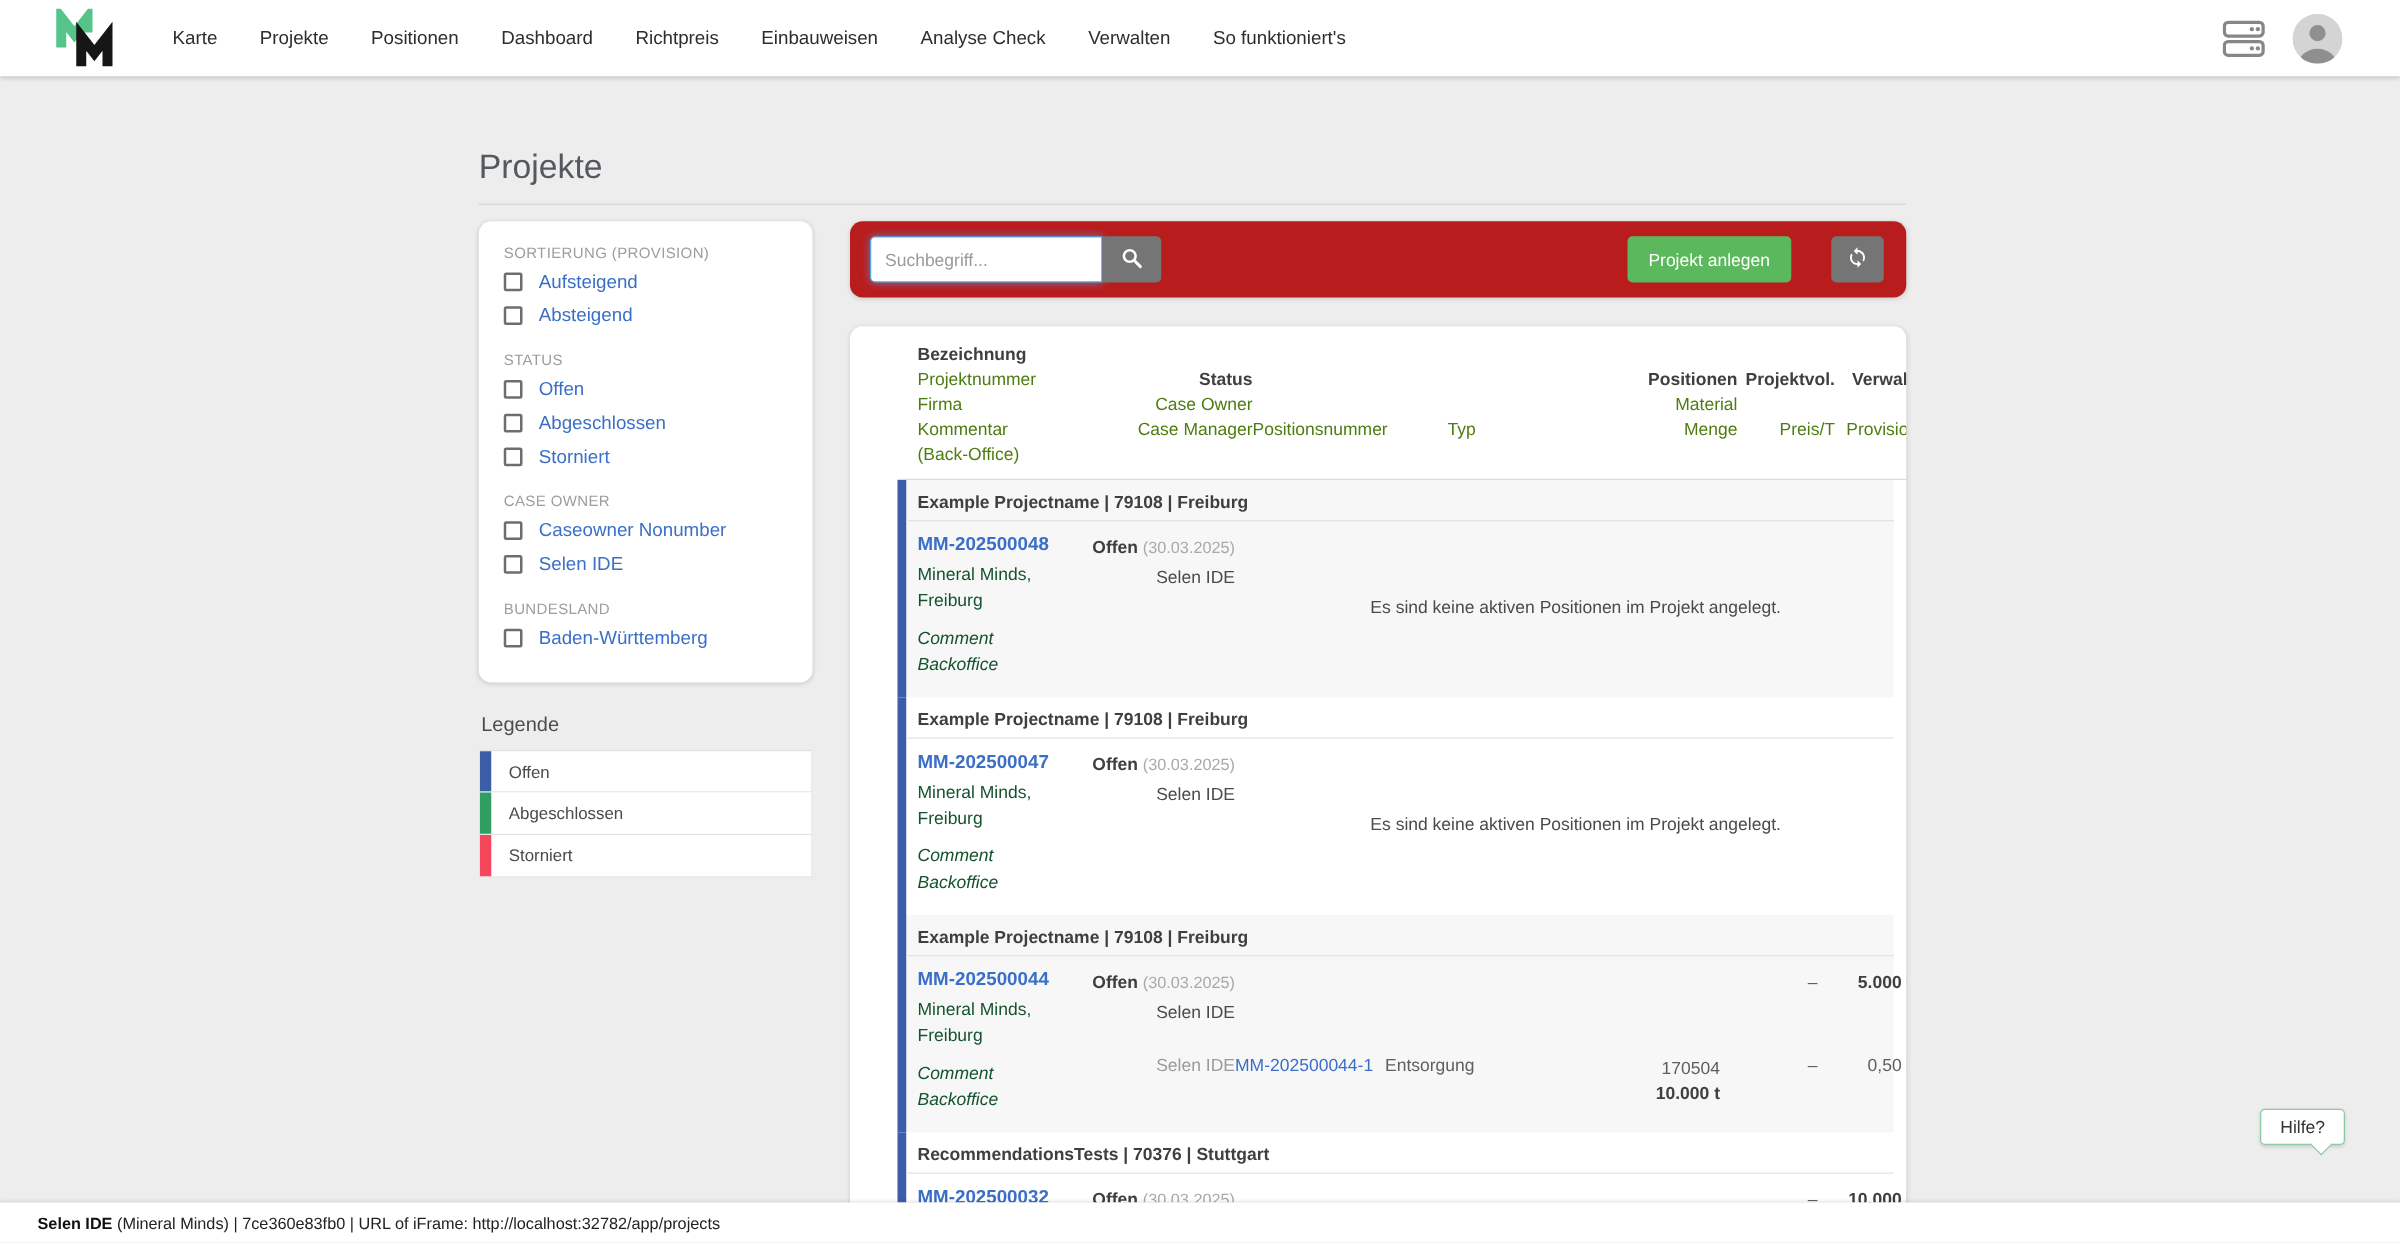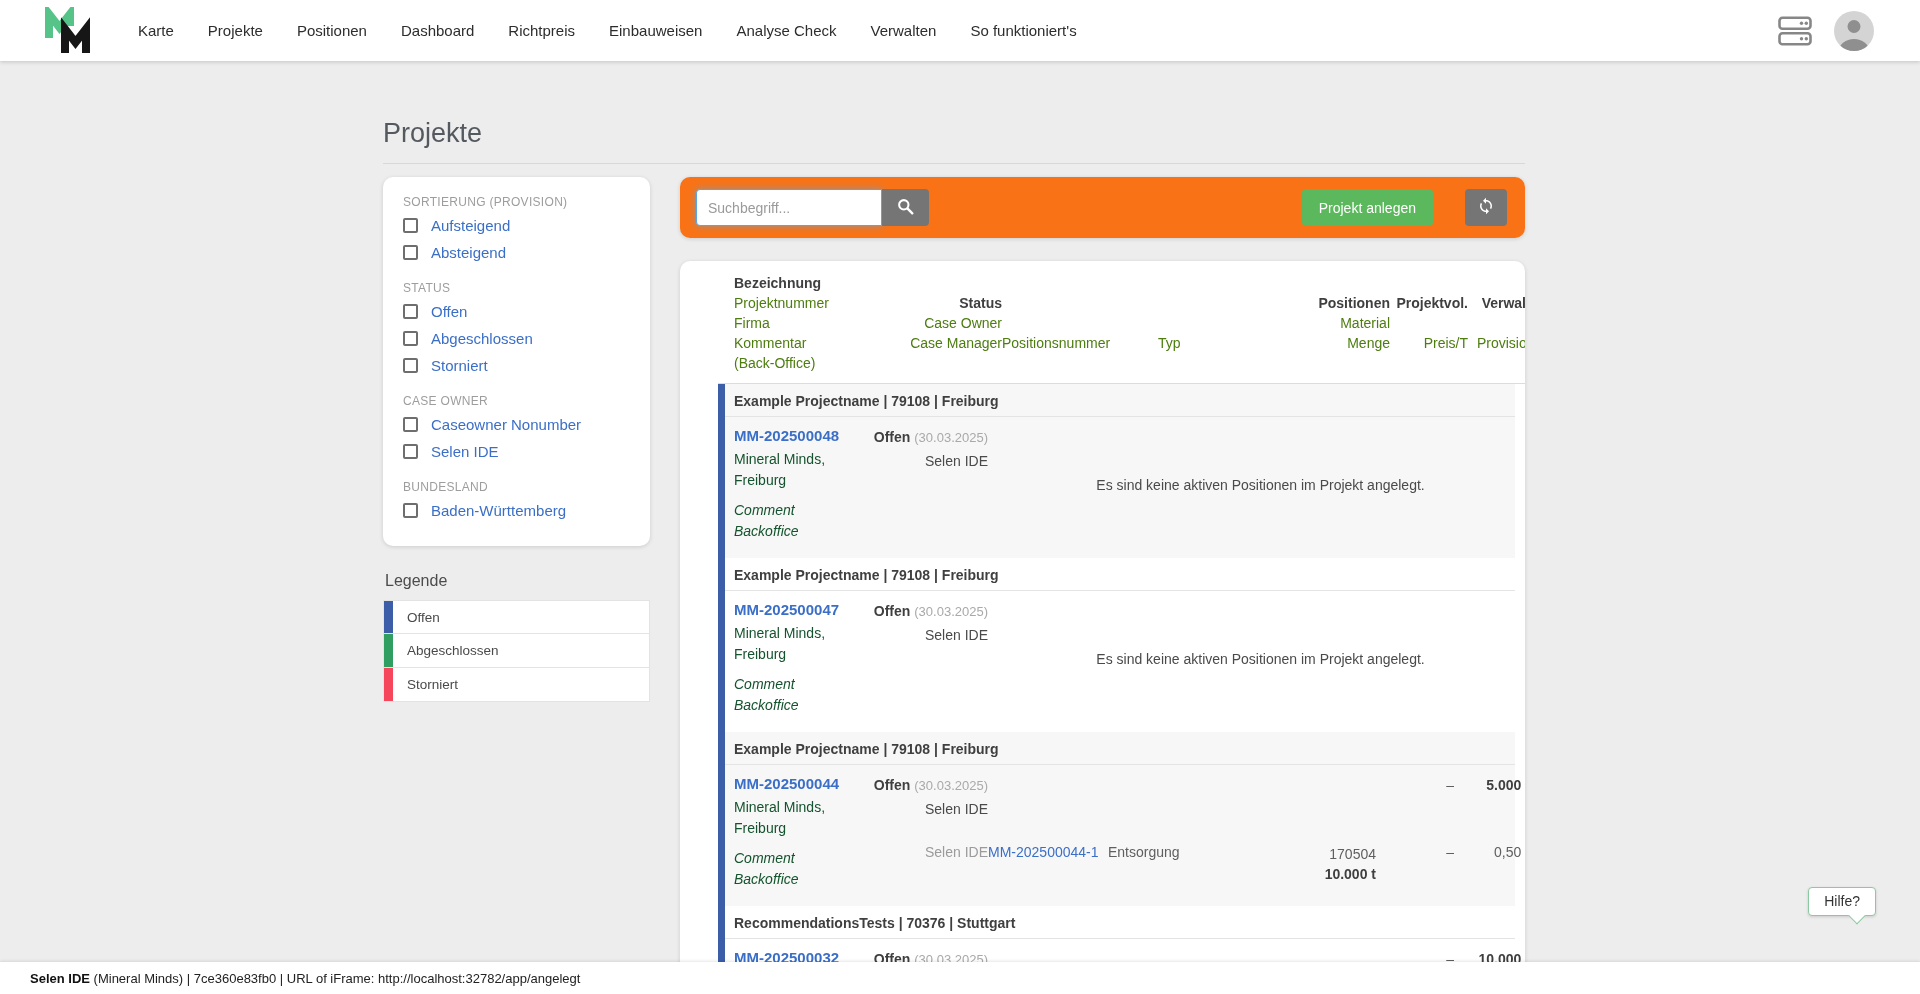--- a/index.html
+++ b/index.html
@@ -34,21 +34,21 @@
   .fopt a { color:#3b6fc7; font-size:15px; }
   .legend-title { margin:26px 0 10px 2px; font-size:16px; color:#4c4c4c; font-weight:400; }
   .legend-item { display:flex; align-items:stretch; background:#fff; border:1px solid #e3e3e3;
                  border-top:none; height:34px; }
   .legend-item:first-of-type { border-top:1px solid #e3e3e3; }
   .legend-bar { width:9px; flex:none; }
   .legend-label { font-size:13.5px; color:#4a4a4a; display:flex; align-items:center; padding-left:14px; }
 
   
   .rightcol { flex:1; min-width:0; }
-  .search-card { background:#f97316; border-radius:10px; box-shadow:0 1px 4px rgba(0,0,0,.14);
+  .search-card { background:#b91c1c; border-radius:10px; box-shadow:0 1px 4px rgba(0,0,0,.14);
                  height:61px; padding:12px 16px; display:flex; align-items:center; }
   .input-group { display:flex; }
   .search-input { width:186px; height:37px; border:1px solid #56a6e8; border-radius:4px 0 0 4px;
                   padding:0 11px; font-size:14px; color:#555; outline:none;
                   box-shadow:0 0 7px rgba(82,168,236,.65); font-family:inherit; }
   .search-input::placeholder { color:#9a9a9a; }
   .btn-search { width:47px; height:37px; background:#757575; border:none; border-radius:0 4px 4px 0;
                 display:flex; align-items:center; justify-content:center; cursor:pointer; }
   .sc-spacer { flex:1; }
   .btn-green { background:#5cb85c; color:#fff; border:none; border-radius:4px; height:37px;
@@ -368,15 +368,15 @@
 
       </div>
     </div>
   </div>
 </div>
 
 <button class="help-btn">Hilfe?</button>
 
 <footer class="app-footer">
   <div class="f-right">
-    <b>Selen IDE</b><span> (Mineral Minds) | 7ce360e83fb0 | URL of iFrame: http://localhost:32782/app/angelegt</span>
+    <b>Selen IDE</b><span> (Mineral Minds) | 7ce360e83fb0 | URL of iFrame: http://localhost:32782/app/projects</span>
   </div>
 </footer>
 
 </body></html>

